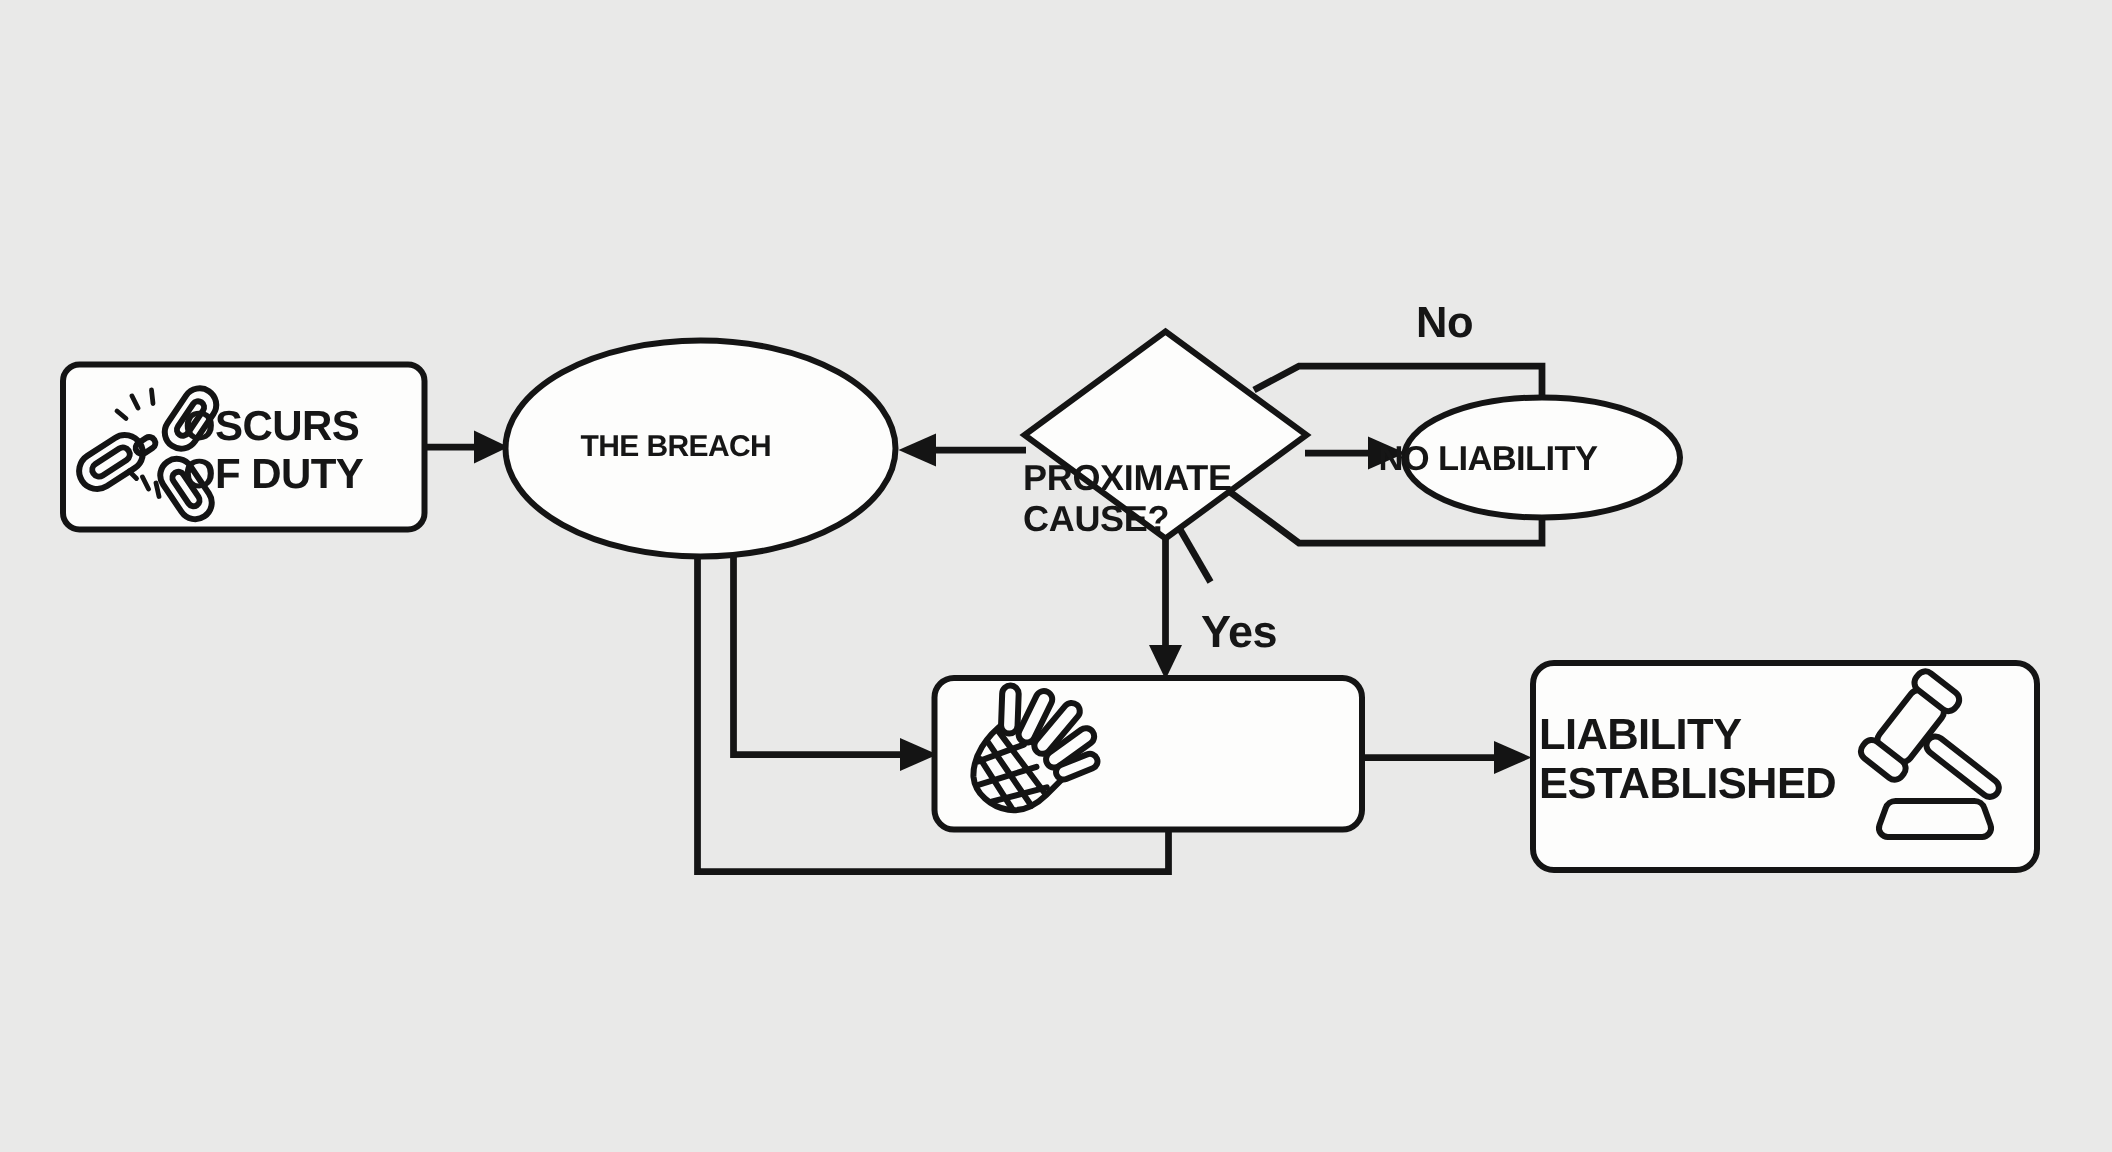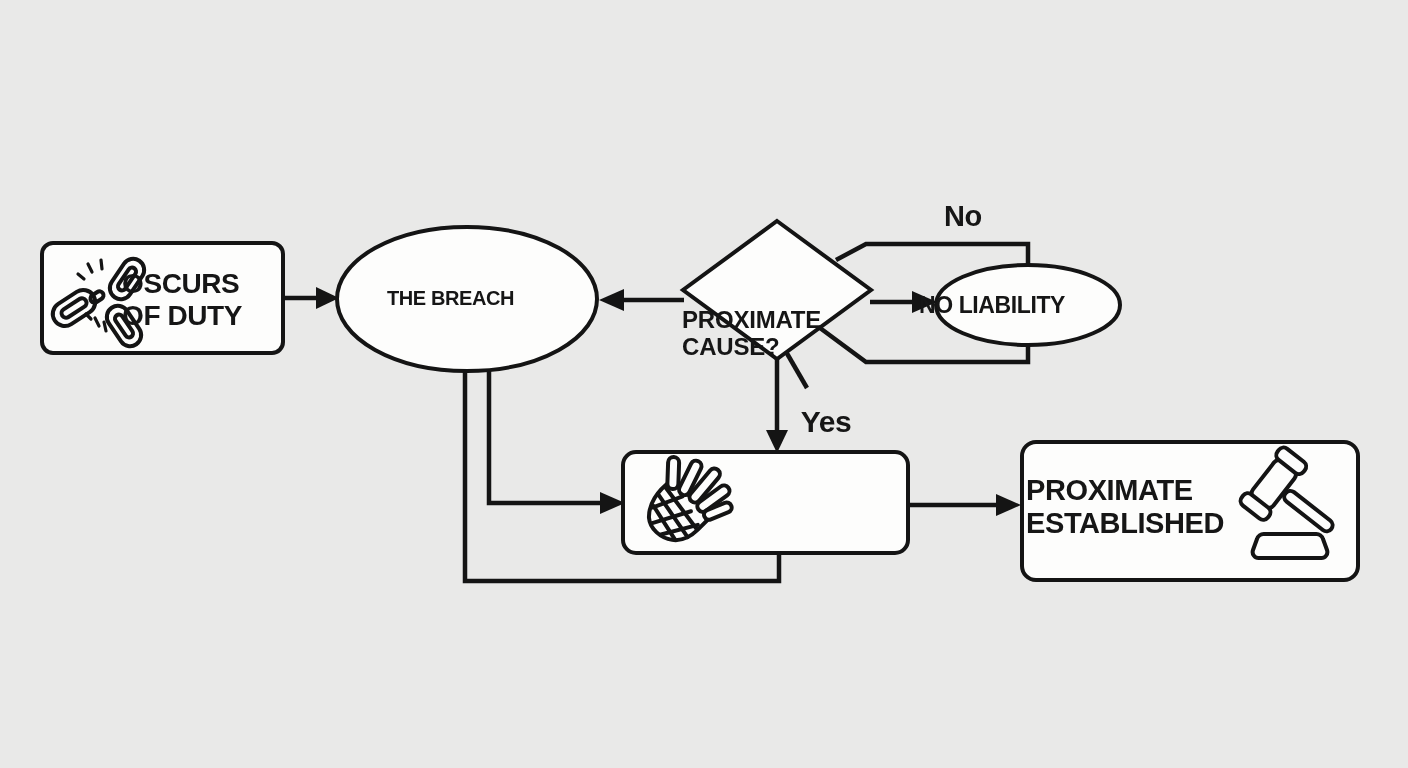--- a/index.html
+++ b/index.html
@@ -143,16 +143,16 @@
         <rect x="-30" y="22" width="33" height="14" rx="6"></rect>
       </g>
       <path d="M 1264 534 h 52 a 7 7 0 0 1 7 5 l 4 11 a 6 6 0 0 1 -6 8 h -62 a 6 6 0 0 1 -6 -8 l 4 -11 a 7 7 0 0 1 7 -5 z"></path>
     </g>
   </svg>
 
   <div class="lbl lbl-duty">OSCURS OF DUTY</div>
   <div class="lbl lbl-breach">THE BREACH</div>
   <div class="lbl lbl-cause">PROXIMATE CAUSE?</div>
   <div class="lbl lbl-noliab">NO LIABILITY</div>
-  <div class="lbl lbl-causation">PROXIMATE ESTABLISHED</div>
+  <div class="lbl lbl-causation">LIABILITY ESTABLISHED</div>
   <div class="lbl lbl-no">No</div>
   <div class="lbl lbl-yes">Yes</div>
 </div>
 
 </body></html>

